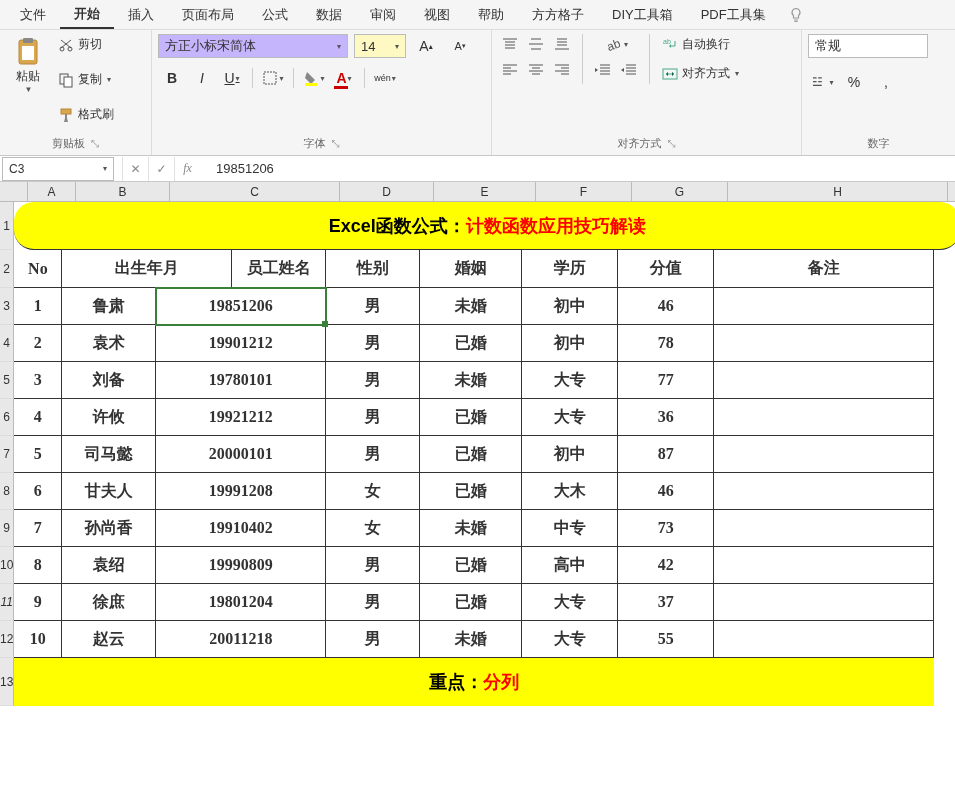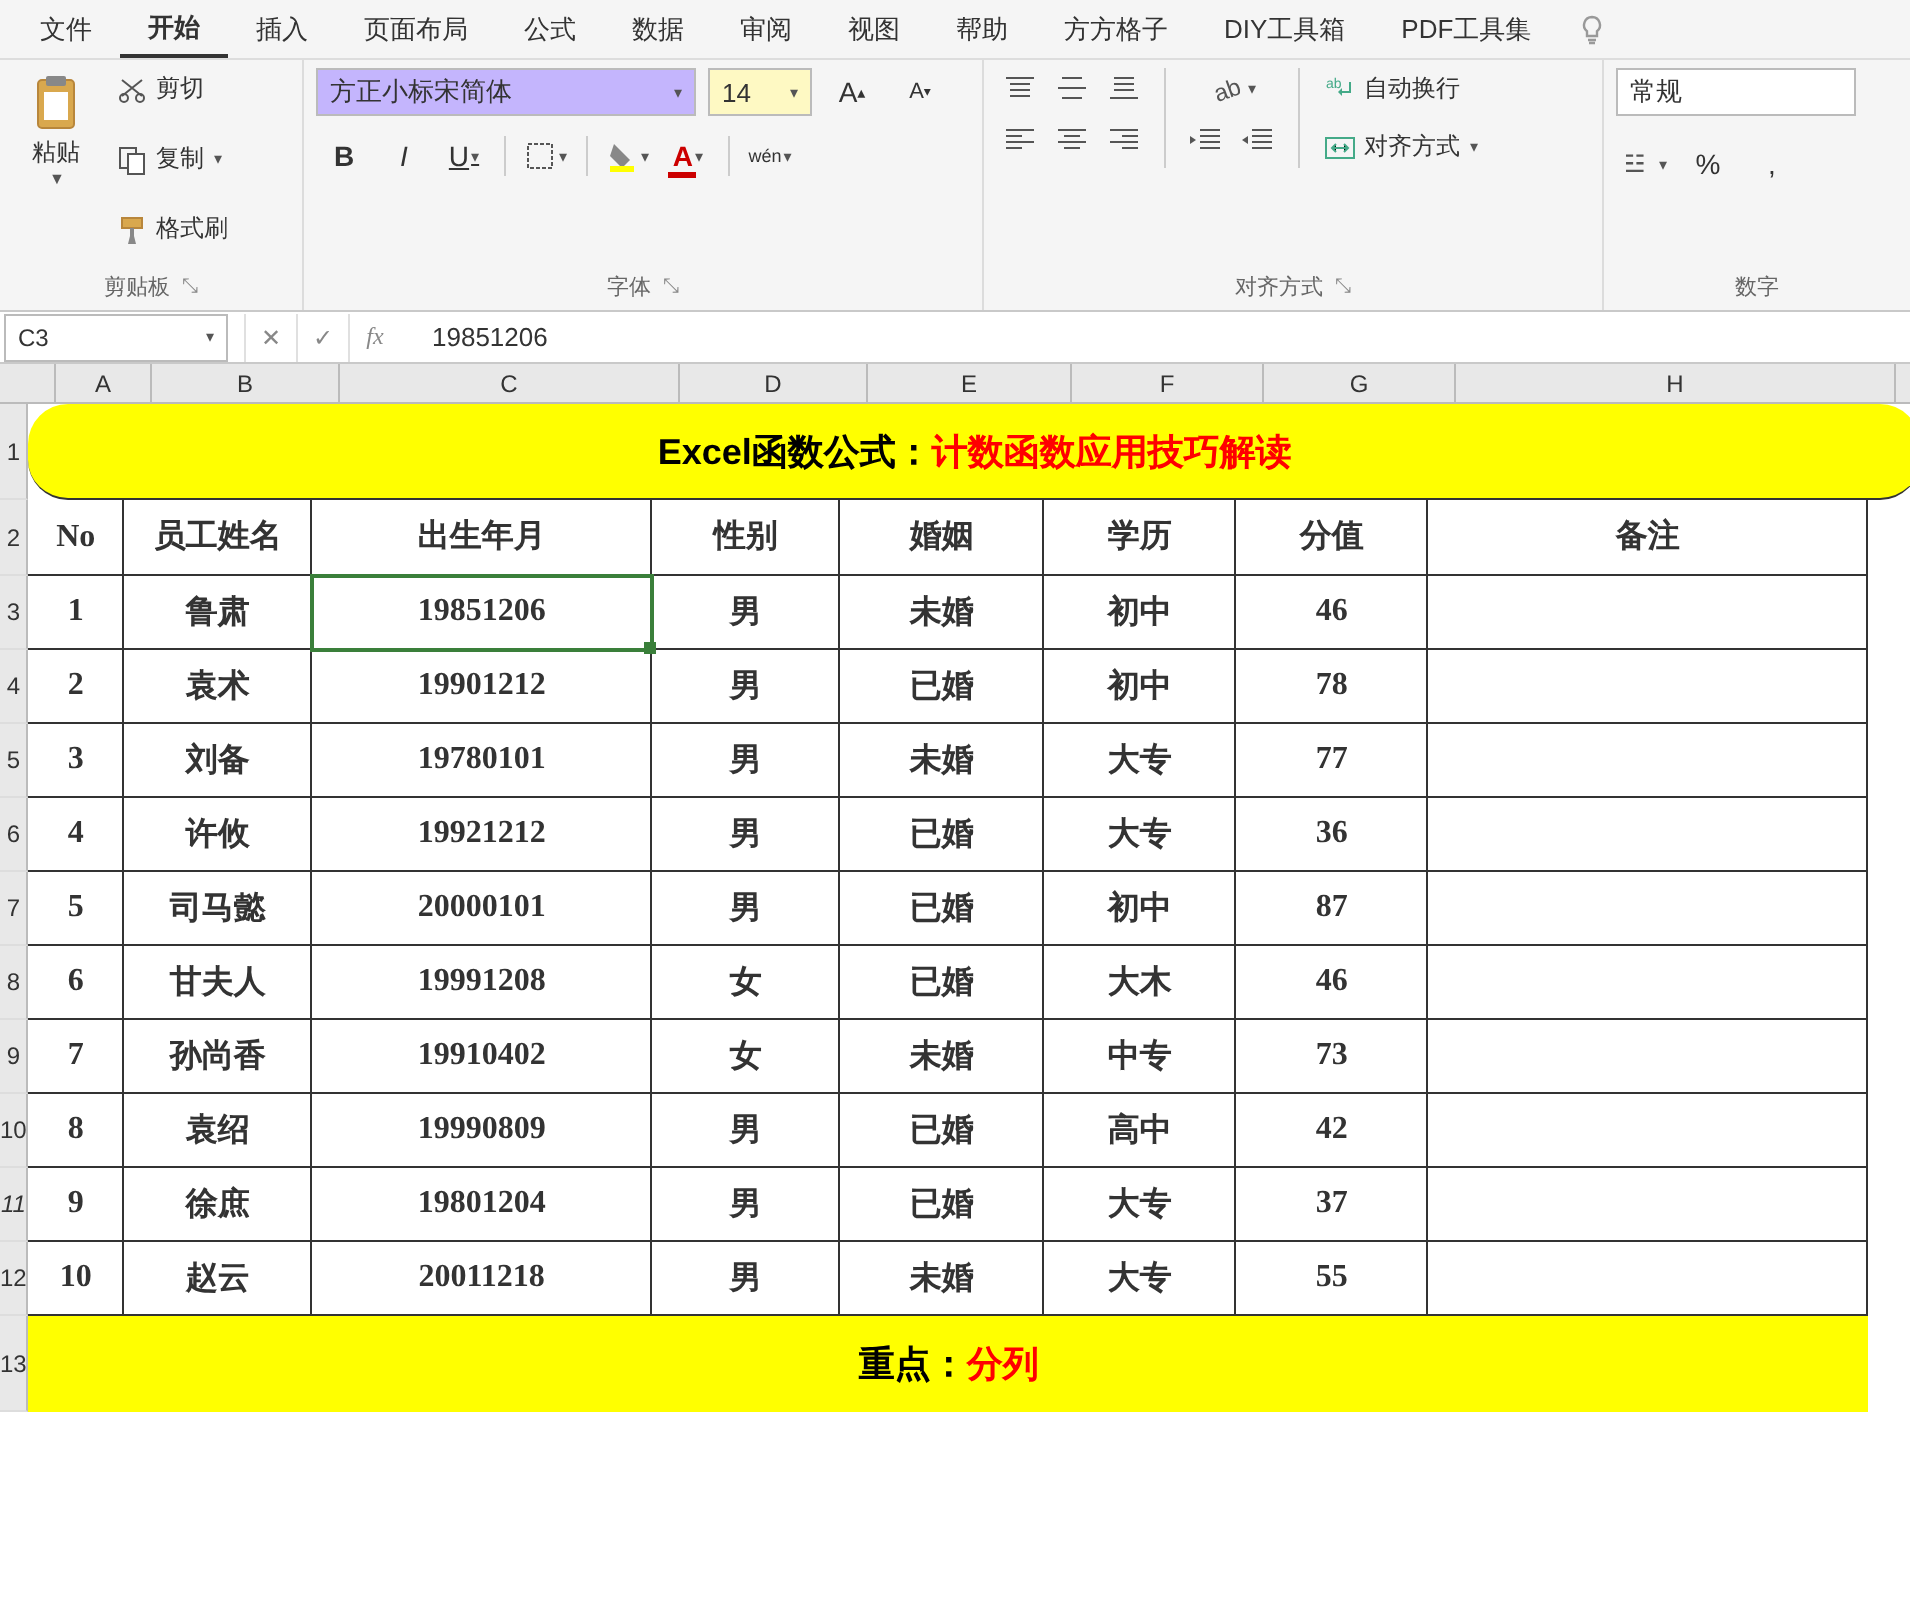--- a/index.html
+++ b/index.html
@@ -363,22 +363,22 @@
       </div>
     <div class="cells">
 
       <div class="title-row">
         <span class="black">Excel函数公式：</span>
           <span class="red">计数函数应用技巧解读</span>
       </div>
 
       <div class="cell-row hdr-row">
         <div class="cell colA">No</div>
+        <div class="cell colC">出生年月</div>
         <div class="cell colB">员工姓名</div>
-        <div class="cell colC">出生年月</div>
         <div class="cell colD">性别</div>
         <div class="cell colE">婚姻</div>
         <div class="cell colF">学历</div>
         <div class="cell colG">分值</div>
         <div class="cell colH">备注</div>
       </div>
 
       <div id="data-rows">
           <div class="cell-row data-row">
             <div class="cell colA">1</div>

